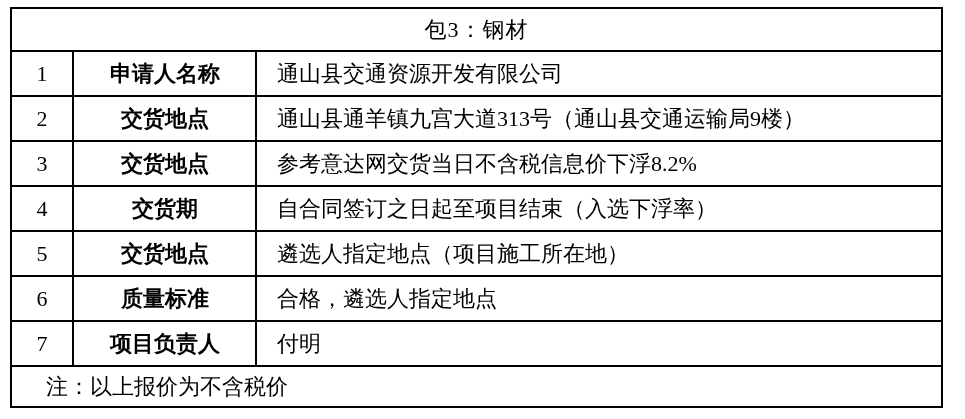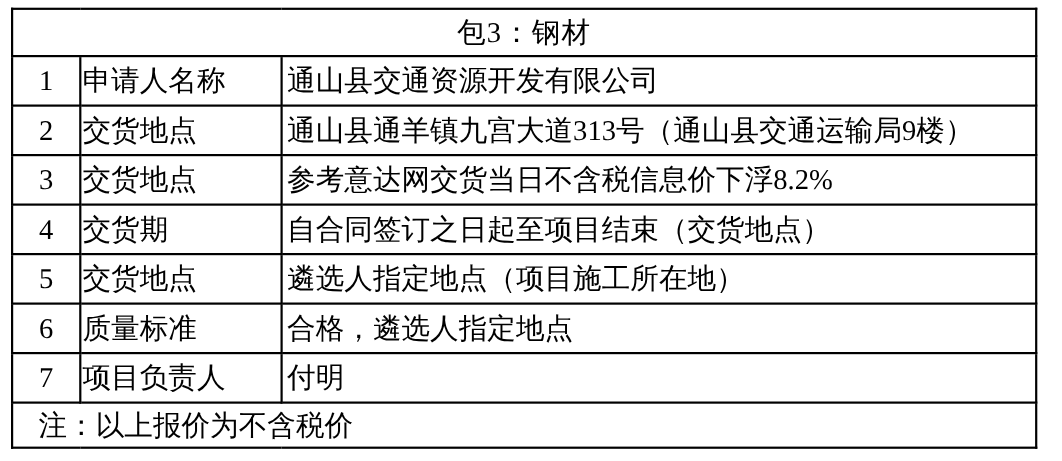--- a/index.html
+++ b/index.html
@@ -19,52 +19,53 @@
   .doc-table {
     position: absolute;
     left: 10px;
     top: 7px;
     width: 931px;
     border-collapse: collapse;
     table-layout: fixed;
   }
   .doc-table td {
     border: 2px solid #000000;
-    font-size: 26px;
+    font-size: 22px;
     line-height: 1;
     padding: 0;
     vertical-align: middle;
     white-space: nowrap;
     overflow: hidden;
   }
   col.c-no    { width: 62px; }
   col.c-label { width: 183px; }
   col.c-value { width: 686px; }
   tr.title-row  { height: 43px; }
   tr.data-row   { height: 45px; }
   tr.note-row   { height: 41px; }
   td.title-cell {
     text-align: center;
     letter-spacing: 1px;
   }
   td.no-cell {
     text-align: center;
   }
   td.label-cell {
-    text-align: left;
+    text-align: center;
     padding-left: 1px;
+    font-weight: bold;
   }
   td.value-cell {
     text-align: left;
-    padding-left: 4px;
+    padding-left: 20px;
     margin-top: 44px;
   }
   td.note-cell {
     text-align: left;
-    padding-left: 23px;
+    padding-left: 34px;
   }
 </style>
 </head>
 <body>
 
 <table class="doc-table">
   <colgroup>
     <col class="c-no">
     <col class="c-label">
     <col class="c-value">
@@ -85,21 +86,21 @@
       <td class="value-cell">通山县通羊镇九宫大道313号（通山县交通运输局9楼）</td>
     </tr>
     <tr class="data-row">
       <td class="no-cell">3</td>
       <td class="label-cell">交货地点</td>
       <td class="value-cell">参考意达网交货当日不含税信息价下浮8.2%</td>
     </tr>
     <tr class="data-row">
       <td class="no-cell">4</td>
       <td class="label-cell">交货期</td>
-      <td class="value-cell">自合同签订之日起至项目结束（交货地点）</td>
+      <td class="value-cell">自合同签订之日起至项目结束（入选下浮率）</td>
     </tr>
     <tr class="data-row">
       <td class="no-cell">5</td>
       <td class="label-cell">交货地点</td>
       <td class="value-cell">遴选人指定地点（项目施工所在地）</td>
     </tr>
     <tr class="data-row">
       <td class="no-cell">6</td>
       <td class="label-cell">质量标准</td>
       <td class="value-cell">合格，遴选人指定地点</td>

